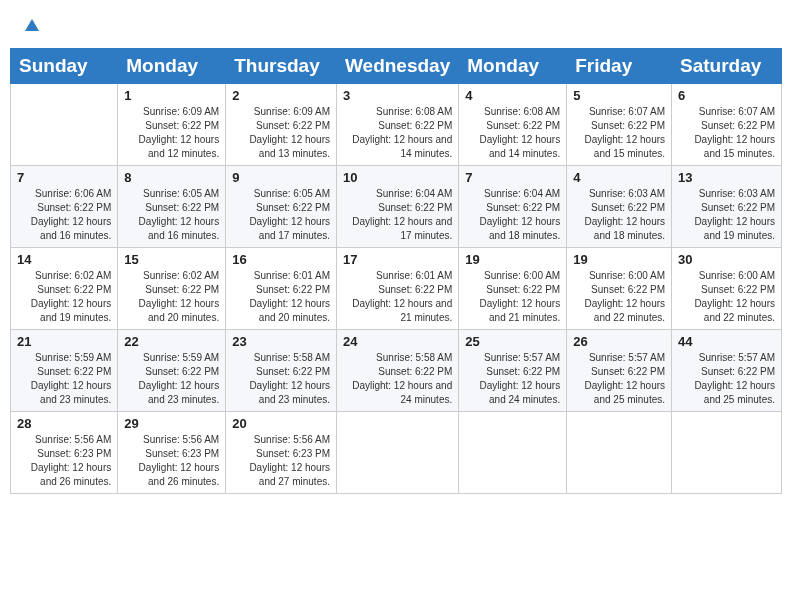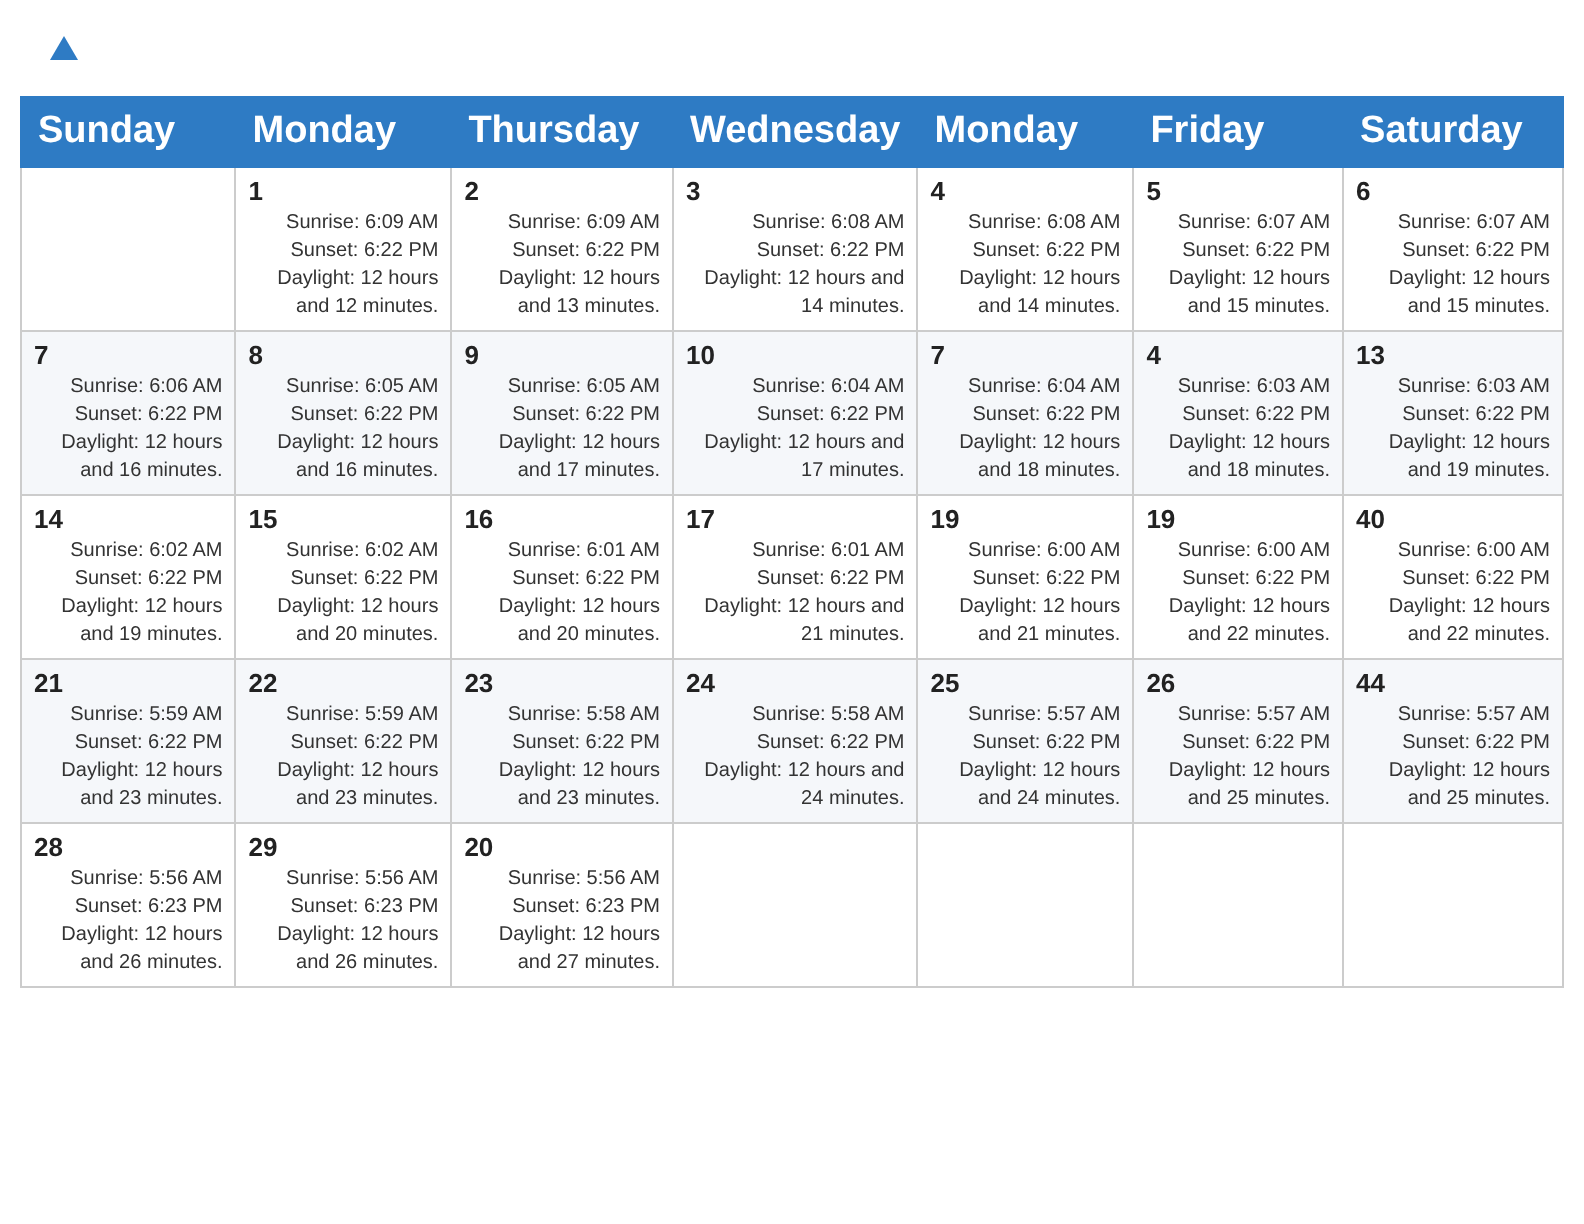--- a/index.html
+++ b/index.html
@@ -215,21 +215,21 @@
           </td>
           <td>
             <span class="day-number">19</span>
             <div class="day-info">Sunrise: 6:00 AM<br>Sunset: 6:22 PM<br>Daylight: 12 hours and 21 minutes.</div>
           </td>
           <td>
             <span class="day-number">19</span>
             <div class="day-info">Sunrise: 6:00 AM<br>Sunset: 6:22 PM<br>Daylight: 12 hours and 22 minutes.</div>
           </td>
           <td>
-            <span class="day-number">40</span>
+            <span class="day-number">30</span>
             <div class="day-info">Sunrise: 6:00 AM<br>Sunset: 6:22 PM<br>Daylight: 12 hours and 22 minutes.</div>
           </td>
         </tr>
         <tr>
           <td>
             <span class="day-number">21</span>
             <div class="day-info">Sunrise: 5:59 AM<br>Sunset: 6:22 PM<br>Daylight: 12 hours and 23 minutes.</div>
           </td>
           <td>
             <span class="day-number">22</span>

